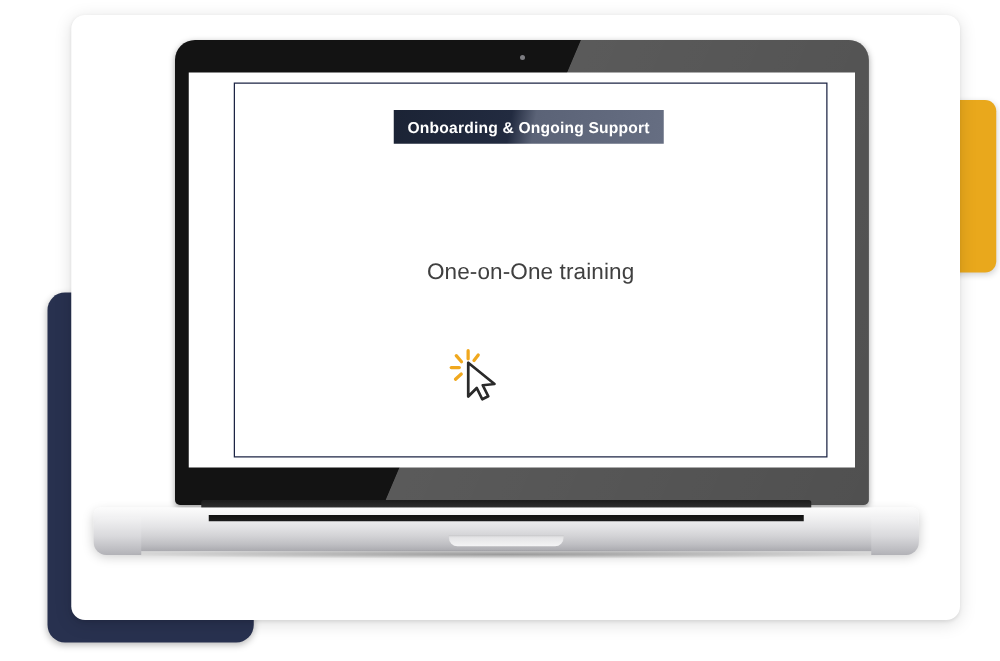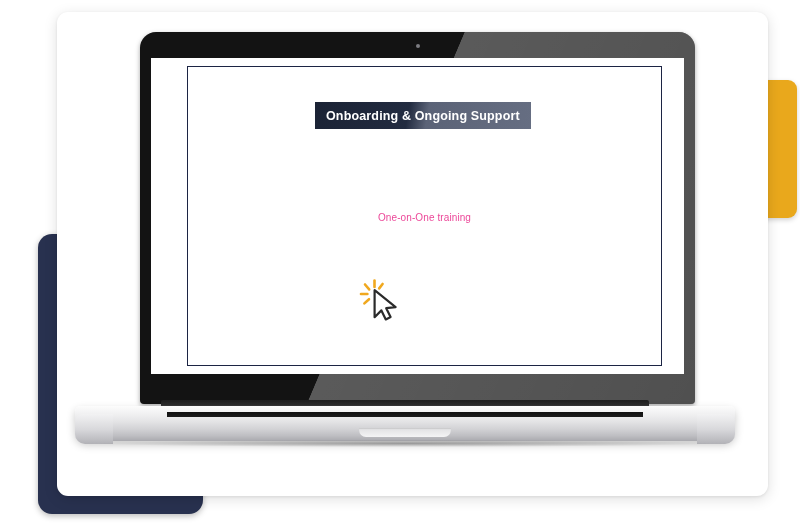--- a/index.html
+++ b/index.html
@@ -122,32 +122,32 @@
   .panel {
     flex: 1 1 0;
     border: 1.4px solid #1c2444;
     background: #ffffff;
     position: relative;
     display: flex;
     align-items: center;
     justify-content: center;
   }
   .panel-label {
-    font-size: 10px;
-    color: #ec4899;
+    font-size: 18px;
+    color: #404040;
     letter-spacing: 0.1px;
     white-space: nowrap;
     margin-top: 2px;
   }
 
   
   .banner {
     position: absolute;
     left: 164px;
-    top: 44px;
+    top: 30px;
     height: 27px;
     padding: 0 11px;
     display: flex;
     align-items: center;
     background: linear-gradient(100deg, #1b2335 0%, #222b40 43%, #5b6377 52%, #666e82 100%);
     color: #ffffff;
     font-size: 12.5px;
     font-weight: bold;
     letter-spacing: 0.15px;
     white-space: nowrap;

